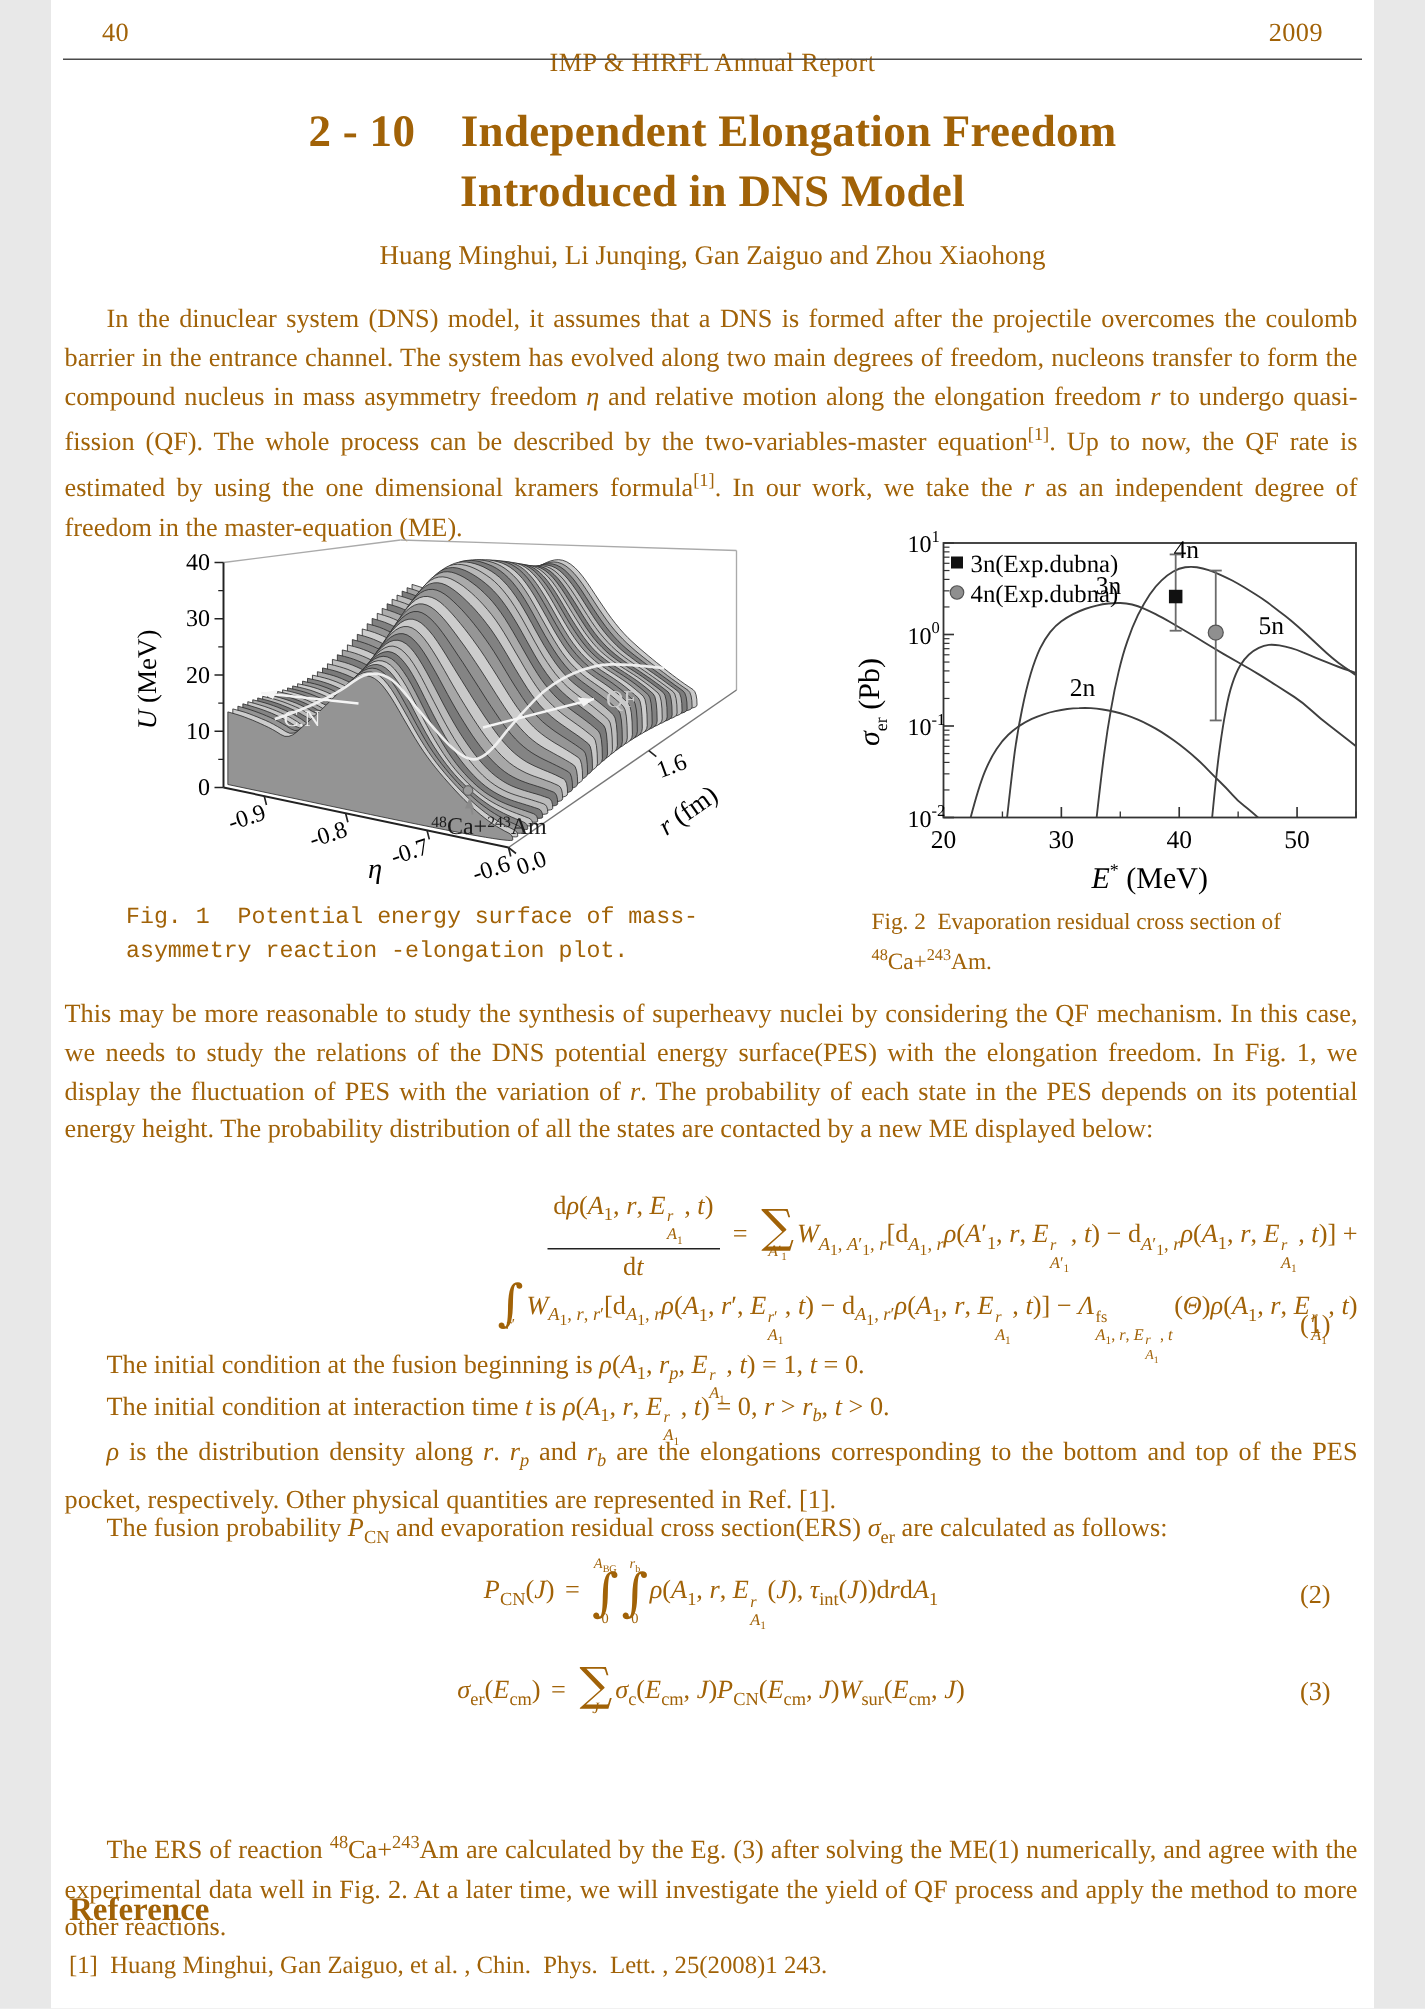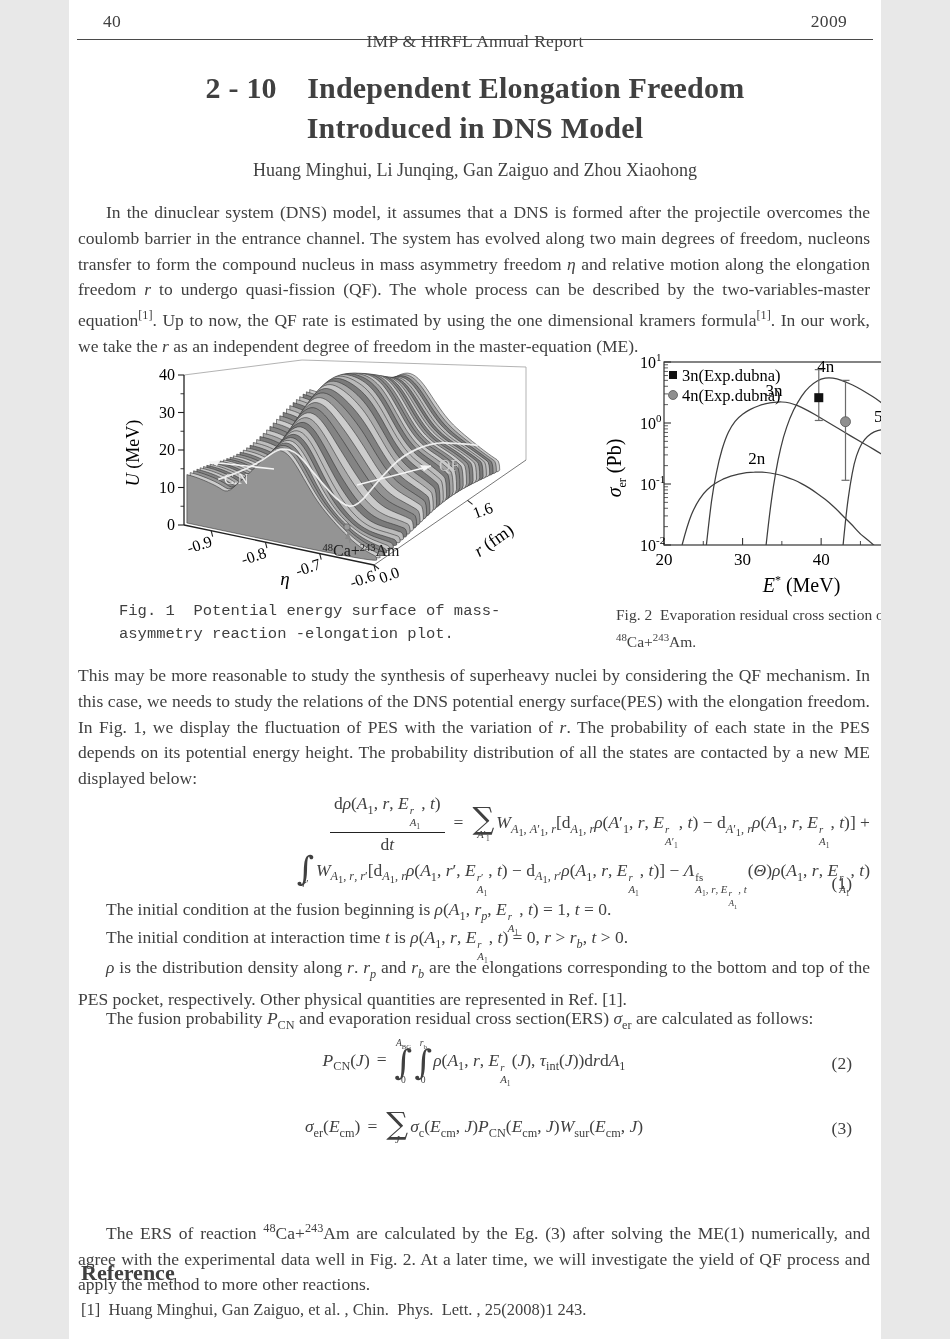--- a/index.html
+++ b/index.html
@@ -1,17 +1,17 @@
 <!DOCTYPE html>
 <html><head>
 <meta charset="utf-8">
 <style>
   html,body{margin:0;padding:0;background:#e8e8e8;}
-  .page{position:relative;width:812px;height:1339px;background:#ffffff;margin:0 auto;
-        font-family:"Liberation Serif","DejaVu Serif",serif;color:#404040;overflow:hidden;}
+  .page{position:relative;width:882px;height:1339px;background:#ffffff;margin:0 auto;
+        font-family:"Liberation Serif","DejaVu Serif",serif;color:#a16207;overflow:hidden;}
   .hdr{position:absolute;top:11px;left:34px;right:34px;display:flex;justify-content:space-between;
        font-size:17.5px;letter-spacing:.3px;}
   .hdr-center{position:absolute;left:0;right:0;text-align:center;top:0;margin-top:20px;}
   .hdr-rule{position:absolute;top:39px;left:8px;right:8px;border-top:1.6px solid #4a4a4a;}
   .title{position:absolute;top:68px;left:0;width:100%;text-align:center;font-size:30px;
          font-weight:bold;line-height:40px;letter-spacing:.2px;}
   .authors{position:absolute;top:160px;left:0;width:100%;text-align:center;font-size:18px;}
   .para{position:absolute;left:9px;right:11px;font-size:17.5px;line-height:25.8px;text-align:justify;}
   .ind{text-indent:28px;}
   .mline{position:absolute;left:9px;right:11px;font-size:17.5px;padding-left:28px;}

